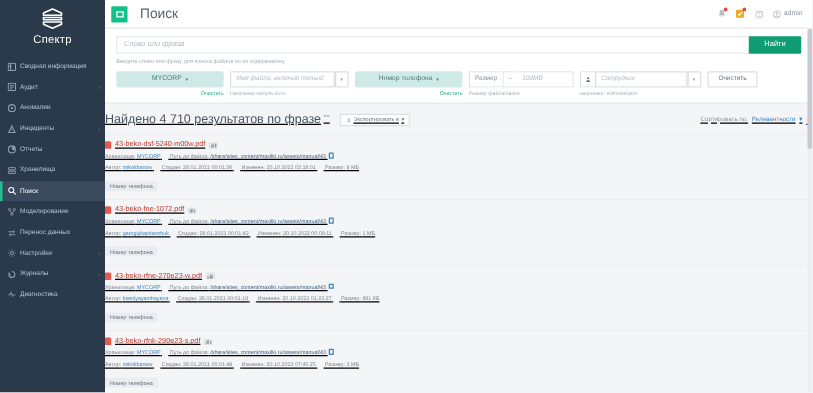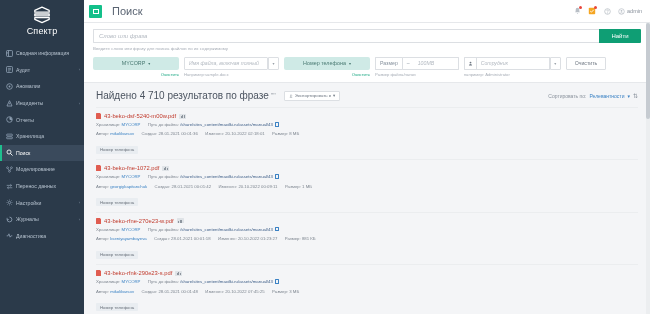--- a/index.html
+++ b/index.html
@@ -194,21 +194,22 @@
     height: 13px; padding: 0 8px;
     border: 1px solid #dcdfe3; border-radius: 1px;
     background: #fff; font-size: 5.2px; color: #6d7681;
     cursor: pointer; display: flex; align-items: center;
     font-family: "Liberation Sans", sans-serif;
   }
 
   
   .results-wrap {
     flex: 1 1 auto; overflow: hidden;
-    padding: 0 12px;
+    padding: 0 0;
+    text-decoration: underline;
   }
   .results-head {
     display: flex; align-items: center;
     padding: 7px 0 6px 0;
   }
   .results-title { font-size: 10px; color: #4b5460; font-weight: 400; }
   .results-phrase { font-size: 7px; color: #9aa1a9; margin-left: 2px; }
   .export-btn {
     margin-left: 8px;
     height: 10px; padding: 0 4px;

